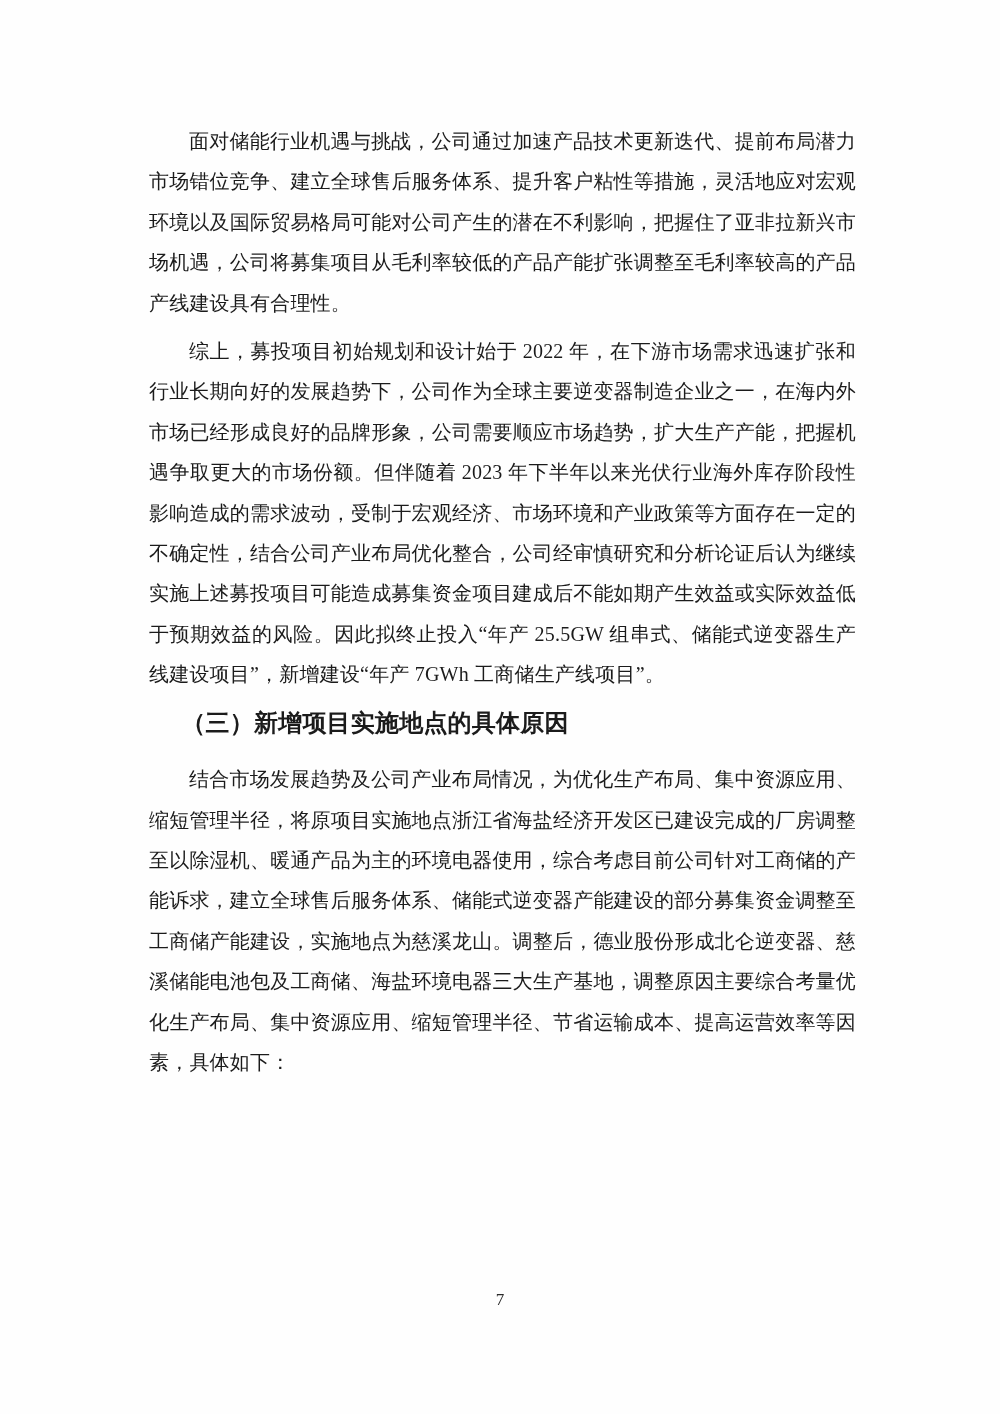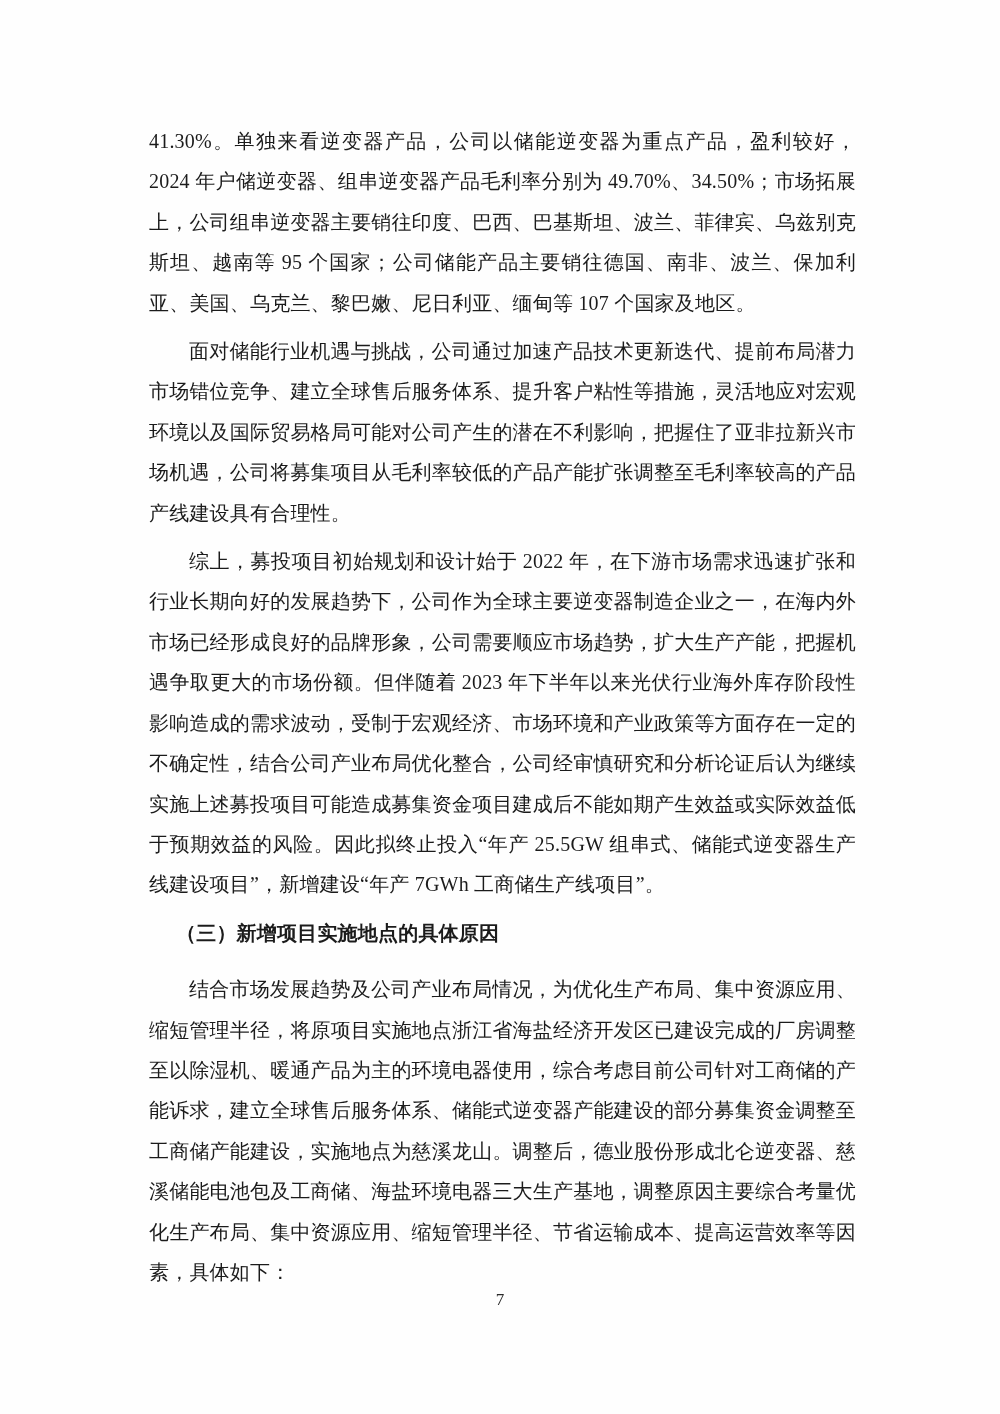--- a/index.html
+++ b/index.html
@@ -33,21 +33,21 @@
     letter-spacing: 0.2px;
   }
   .para {
     margin: 0 0 8px 0;
     text-indent: 2em;
   }
   .para.no-indent {
     text-indent: 0;
   }
   .heading {
-    font-size: 20px;
+    font-size: 24px;
     line-height: 40.4px;
     font-weight: 700;
     text-indent: 1.35em;
     margin: 2px 0 16px 0;
     text-align: left;
   }
   .page-footer {
     position: absolute;
     left: 0;
     top: 1288px;
@@ -56,21 +56,20 @@
     font-size: 17px;
     line-height: 24px;
     color: #2a2a2a;
   }
 </style>
 </head>
 <body>
 
 <div class="page">
   <main class="body-text">
-    <p class="para no-indent">41.30%。单独来看逆变器产品，公司以储能逆变器为重点产品，盈利较好，2024 年户储逆变器、组串逆变器产品毛利率分别为 49.70%、34.50%；市场拓展上，公司组串逆变器主要销往印度、巴西、巴基斯坦、波兰、菲律宾、乌兹别克斯坦、越南等 95 个国家；公司储能产品主要销往德国、南非、波兰、保加利亚、美国、乌克兰、黎巴嫩、尼日利亚、缅甸等 107 个国家及地区。</p>
     <p class="para">面对储能行业机遇与挑战，公司通过加速产品技术更新迭代、提前布局潜力市场错位竞争、建立全球售后服务体系、提升客户粘性等措施，灵活地应对宏观环境以及国际贸易格局可能对公司产生的潜在不利影响，把握住了亚非拉新兴市场机遇，公司将募集项目从毛利率较低的产品产能扩张调整至毛利率较高的产品产线建设具有合理性。</p>
     <p class="para">综上，募投项目初始规划和设计始于 2022 年，在下游市场需求迅速扩张和行业长期向好的发展趋势下，公司作为全球主要逆变器制造企业之一，在海内外市场已经形成良好的品牌形象，公司需要顺应市场趋势，扩大生产产能，把握机遇争取更大的市场份额。但伴随着 2023 年下半年以来光伏行业海外库存阶段性影响造成的需求波动，受制于宏观经济、市场环境和产业政策等方面存在一定的不确定性，结合公司产业布局优化整合，公司经审慎研究和分析论证后认为继续实施上述募投项目可能造成募集资金项目建成后不能如期产生效益或实际效益低于预期效益的风险。因此拟终止投入“年产 25.5GW 组串式、储能式逆变器生产线建设项目”，新增建设“年产 7GWh 工商储生产线项目”。</p>
     <h3 class="heading">（三）新增项目实施地点的具体原因</h3>
     <p class="para">结合市场发展趋势及公司产业布局情况，为优化生产布局、集中资源应用、缩短管理半径，将原项目实施地点浙江省海盐经济开发区已建设完成的厂房调整至以除湿机、暖通产品为主的环境电器使用，综合考虑目前公司针对工商储的产能诉求，建立全球售后服务体系、储能式逆变器产能建设的部分募集资金调整至工商储产能建设，实施地点为慈溪龙山。调整后，德业股份形成北仑逆变器、慈溪储能电池包及工商储、海盐环境电器三大生产基地，调整原因主要综合考量优化生产布局、集中资源应用、缩短管理半径、节省运输成本、提高运营效率等因素，具体如下：</p>
   </main>
   <footer class="page-footer">
     <span>7</span>
   </footer>
 </div>
 

